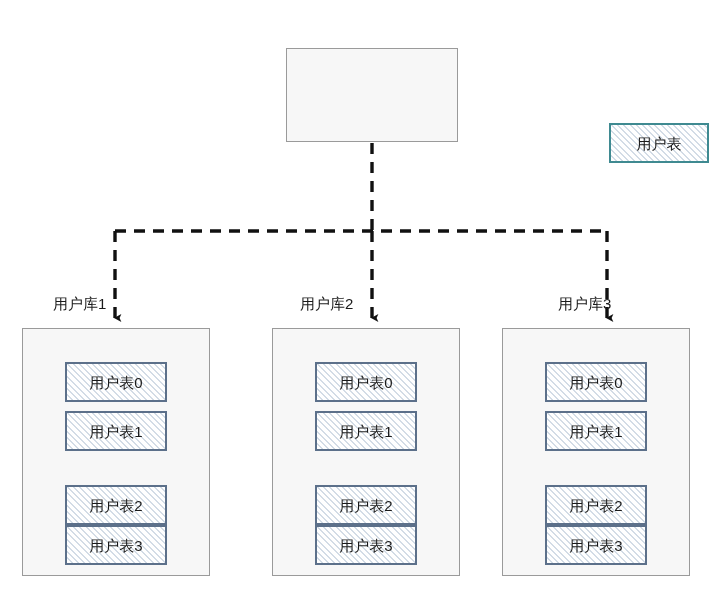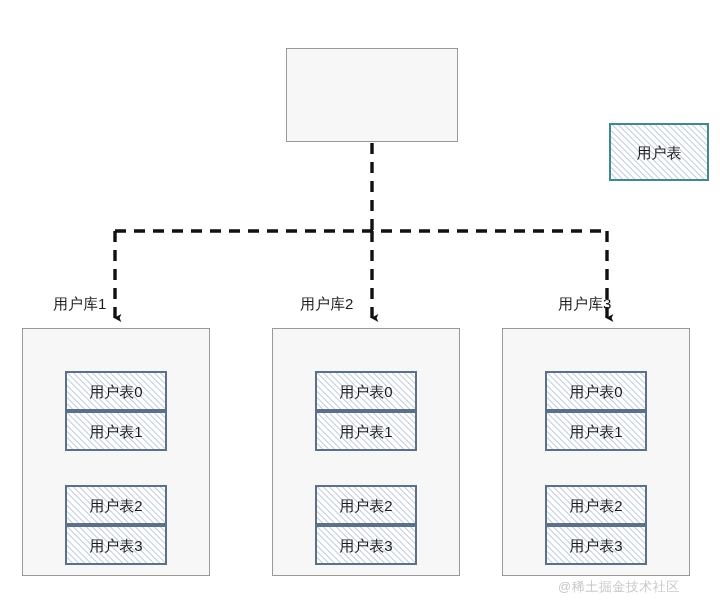--- a/index.html
+++ b/index.html
@@ -94,33 +94,33 @@
         #ffffff 0px,
         #ffffff 3px,
         #d3dce6 3px,
         #d3dce6 4.4px);
   }
 
   #root-table-box {
     left: 322px;
     top: 74px;
     width: 100px;
-    height: 58px;
+    height: 40px;
     border: 2px solid #3f8a91;
   }
 
   .shard-table-box {
     width: 102px;
     height: 40px;
     border: 2px solid #5c708a;
   }
   .col-1 { left: 65px; }
   .col-2 { left: 315px; }
   .col-3 { left: 545px; }
-  .row-0 { top: 371px; }
+  .row-0 { top: 362px; }
   .row-1 { top: 411px; }
   .row-2 { top: 471px; margin-top: 14px; }
   .row-3 { top: 525px; }
 
   .table-box-label {
     position: relative;
     z-index: 2;
   }
 
   
@@ -208,15 +208,14 @@
   <div class="table-box shard-table-box col-3 row-1">
     <span class="table-box-label">用户表1</span>
   </div>
   <div class="table-box shard-table-box col-3 row-2">
     <span class="table-box-label">用户表2</span>
   </div>
   <div class="table-box shard-table-box col-3 row-3">
     <span class="table-box-label">用户表3</span>
   </div>
 
-  <div id="watermark">@稀土掘金技术社区</div>
 
 </div>
 
 </body></html>

